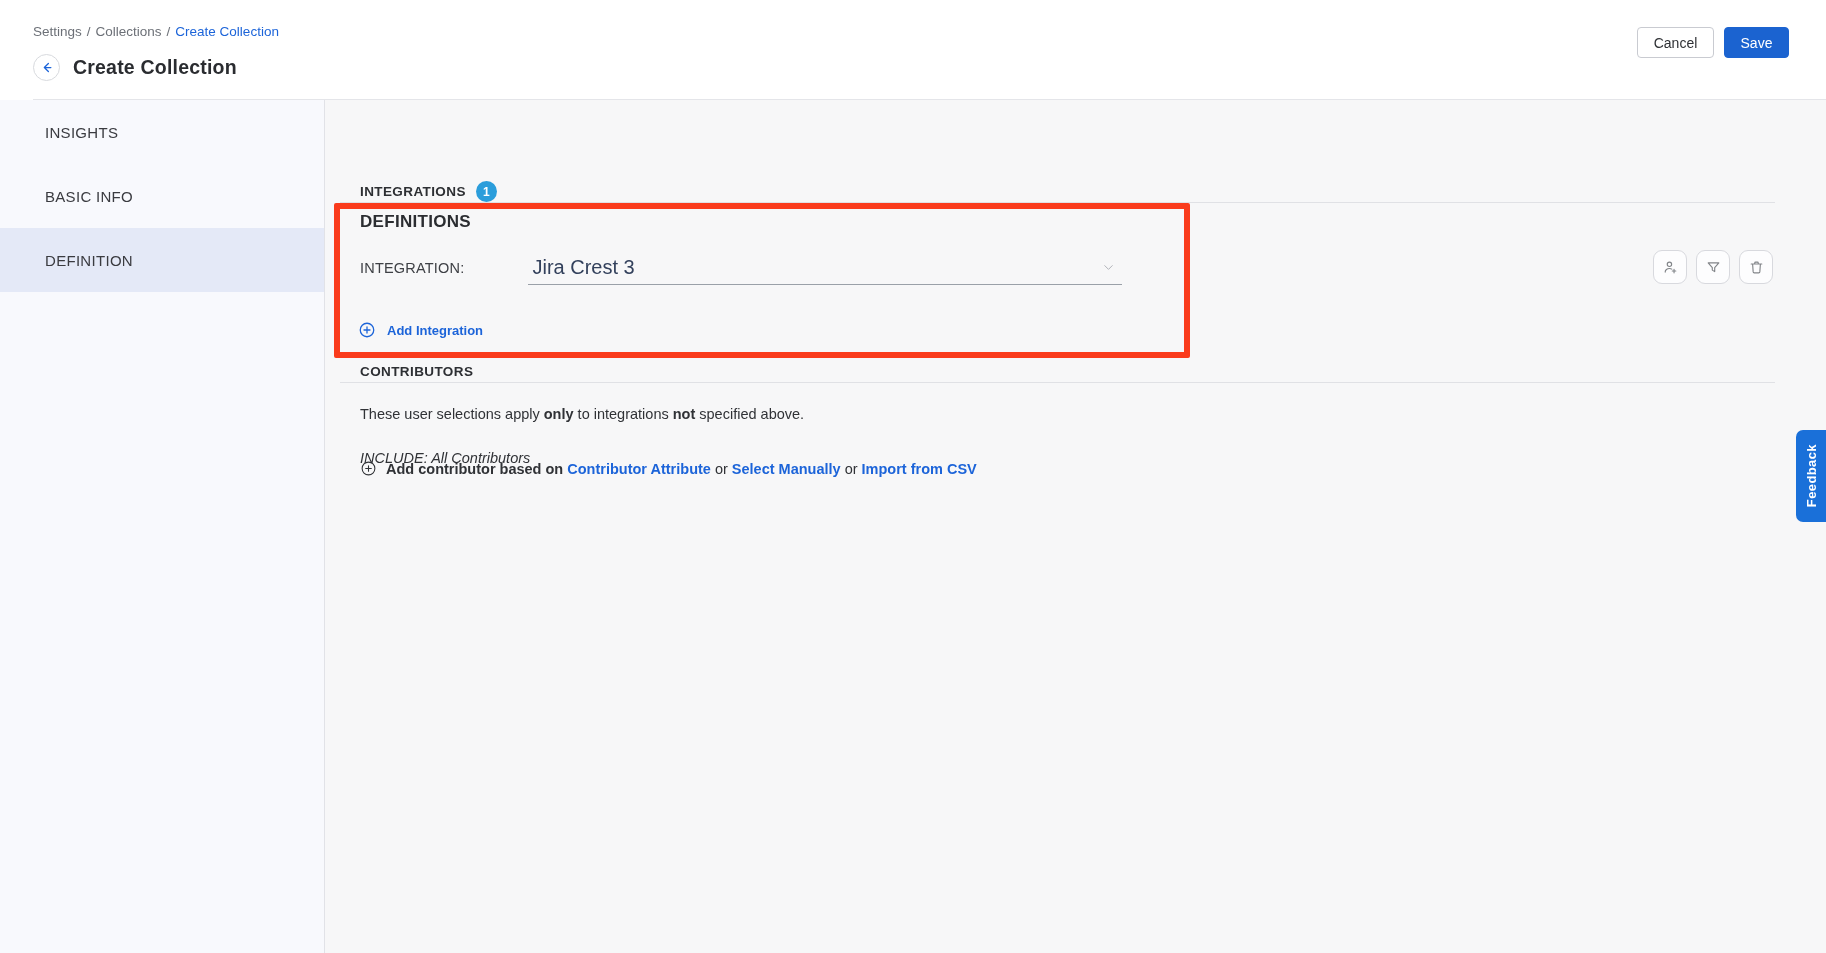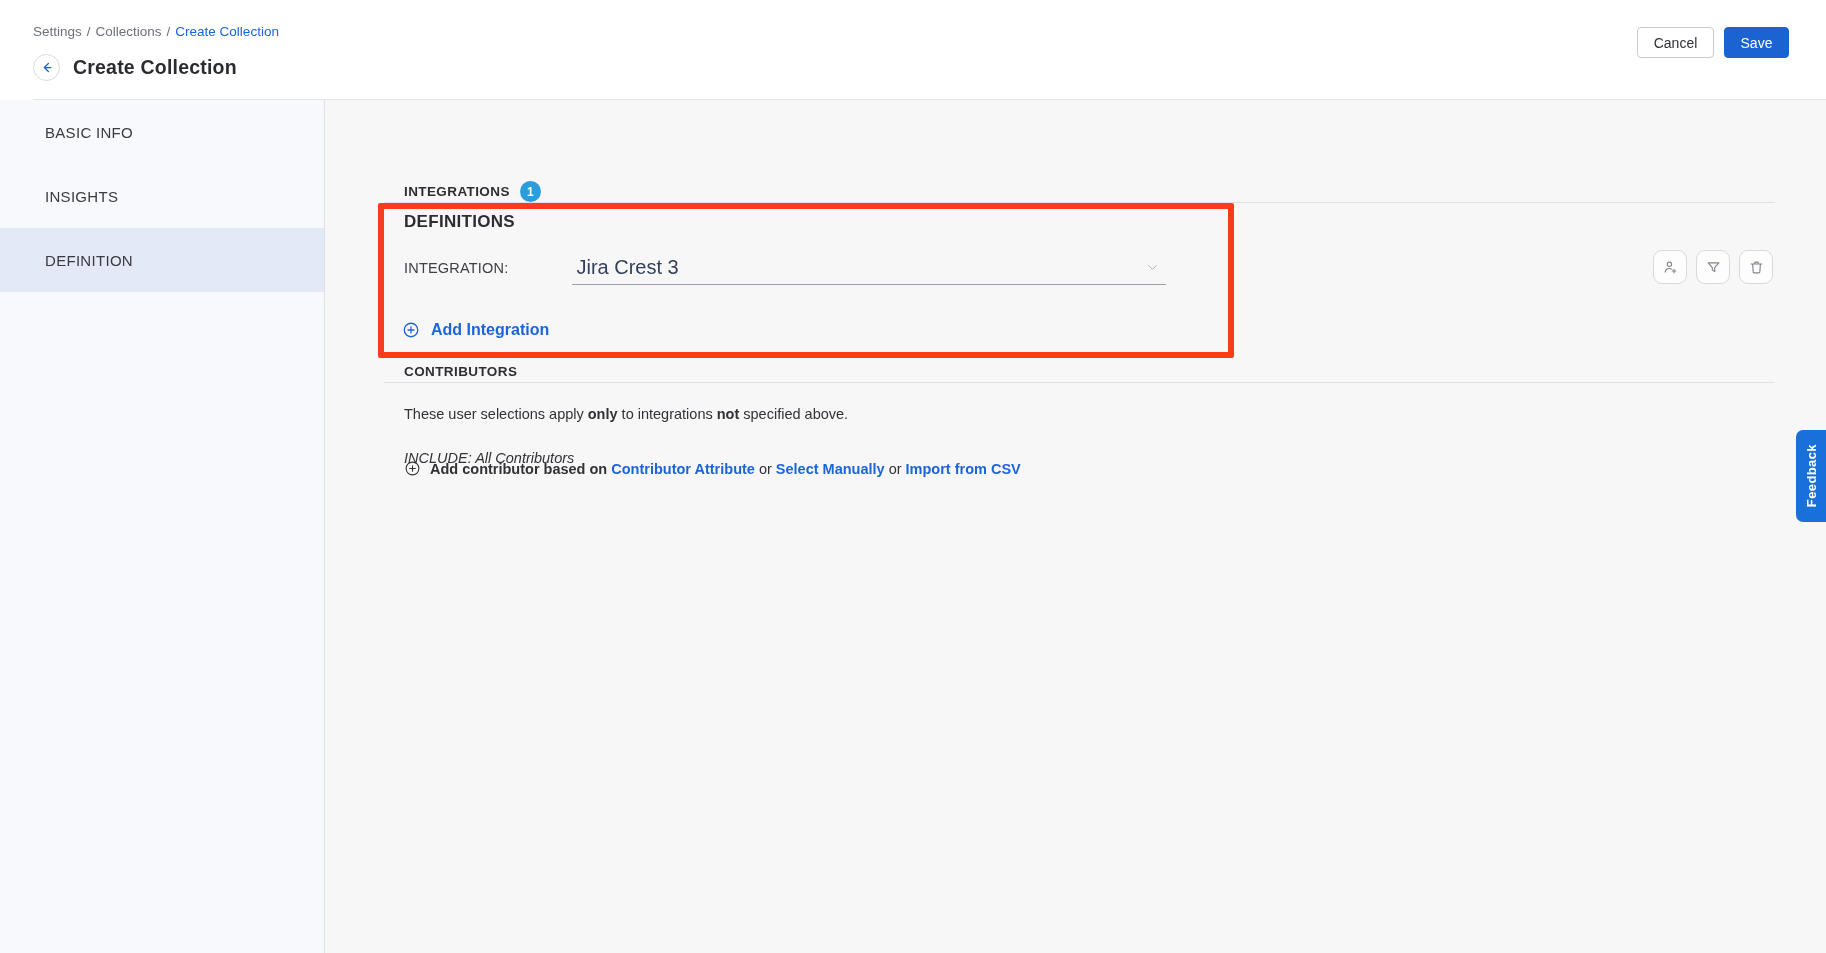--- a/index.html
+++ b/index.html
@@ -32,21 +32,21 @@
   .body-row { display:flex; height:853px; }
   .sidebar { width:325px; flex:0 0 325px; background:#f8f9fd; border-right:1px solid #e1e2e7; }
   .side-item { height:64px; display:flex; align-items:center; padding-left:45px;
                font-size:15px; color:#3a3b40; letter-spacing:0.3px; cursor:pointer; }
   .side-item.active { background:#e4e9f7; }
 
   .content { flex:1; background:#f7f7f8; position:relative; }
 
   .content-title { position:absolute; left:35px; top:112px; font-size:17px; font-weight:bold; color:#2b2d31; letter-spacing:0.3px; }
   
-  .content > * { position:absolute;margin-left:44px; }
+  .content > * { position:absolute; }
 
   .section-row { left:35px; top:81px; display:flex; align-items:center; gap:10px; }
   .section-label { font-size:13.5px; font-weight:bold; color:#2d2f33; letter-spacing:0.4px; }
   .count-badge { width:21px; height:21px; border-radius:50%; background:#2b9ddb; color:#fff;
                  font-size:12px; font-weight:bold; display:flex; align-items:center; justify-content:center; }
 
   .divider { height:1px; background:#e0e1e5; }
   .divider-integrations { left:15px; right:51px; top:102px; }
   .divider-contributors  { left:15px; right:51px; top:282px; }
 
@@ -58,21 +58,21 @@
   .select-control { margin-left:16px; width:594px; height:34px; border-bottom:1px solid #9aa0a8;
                     display:flex; align-items:center; position:relative; cursor:pointer; }
   .select-value { font-size:20px; color:#33415c; padding-left:4px; }
   .select-chevron { position:absolute; right:6px; top:9px; width:15px; height:15px; }
 
   .row-tools { top:150px; right:53px; display:flex; gap:9px; }
   .tool-btn { width:34px; height:34px; background:#fdfdfe; border:1px solid #d8d9de; border-radius:9px;
               display:flex; align-items:center; justify-content:center; cursor:pointer; }
 
   .add-integration { left:33px; top:221px; display:flex; align-items:center; gap:11px; cursor:pointer; }
-  .add-integration .link-text { font-size:16px; font-weight:600; color:#1c64d9; }
+  .add-integration .link-text { font-size:13px; font-weight:600; color:#1c64d9; }
 
   .contrib-label { left:35px; top:264px; }
 
   .text-line { left:35px; font-size:14.5px; color:#303236; display:flex; align-items:center; }
   .line-note { top:306px; display:block; }
   .line-include { top:350px; display:block;font-style:italic; }
   .line-add-contrib { top:360px; gap:9px; }
   .bold { font-weight:bold; }
   .semibold { font-weight:600; }
   .link-blue { color:#1c64d9; cursor:pointer; }
@@ -109,22 +109,22 @@
   </div>
   <div class="header-actions">
     <button class="btn btn-cancel">Cancel</button>
     <button class="btn btn-save">Save</button>
   </div>
 </div>
 
 <div class="body-row">
 
   <div class="sidebar">
+    <div class="side-item">INSIGHTS</div>
     <div class="side-item">BASIC INFO</div>
-    <div class="side-item">INSIGHTS</div>
     <div class="side-item active">DEFINITION</div>
   </div>
 
   <div class="content">
 
     <div class="content-title">DEFINITIONS</div>
 
     <div class="section-row">
       <span class="section-label">INTEGRATIONS</span>
       <span class="count-badge">1</span>

